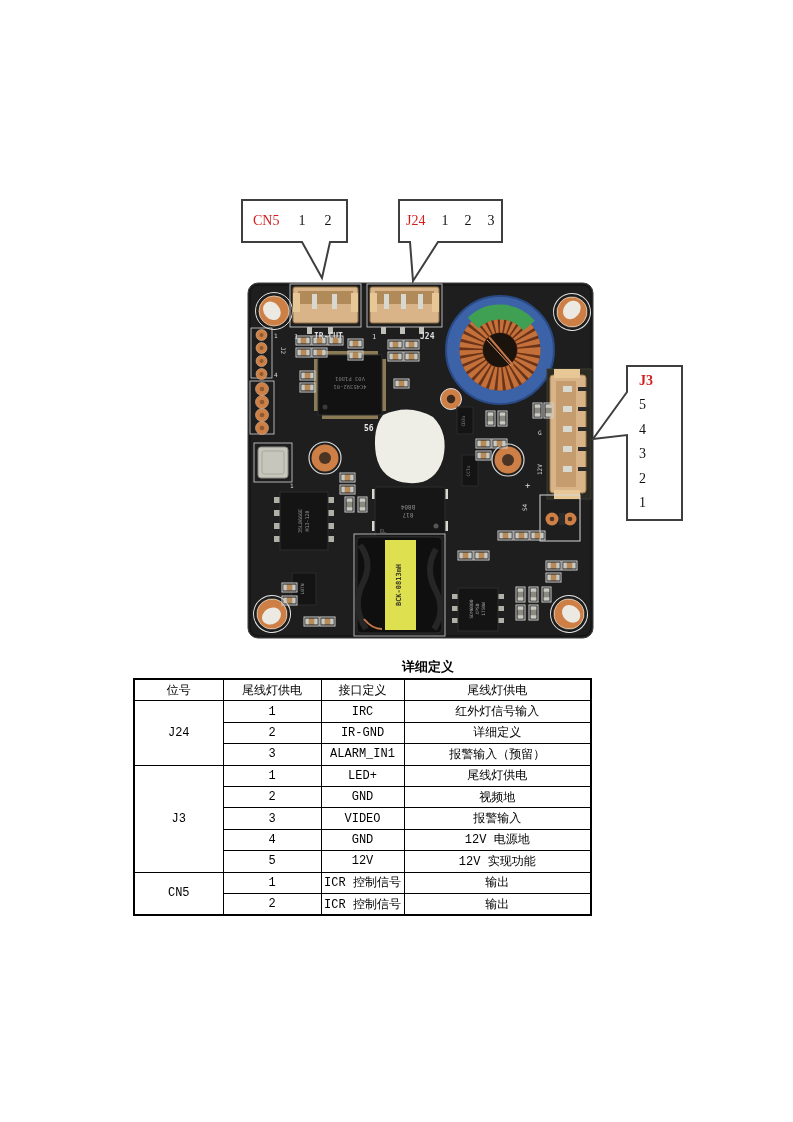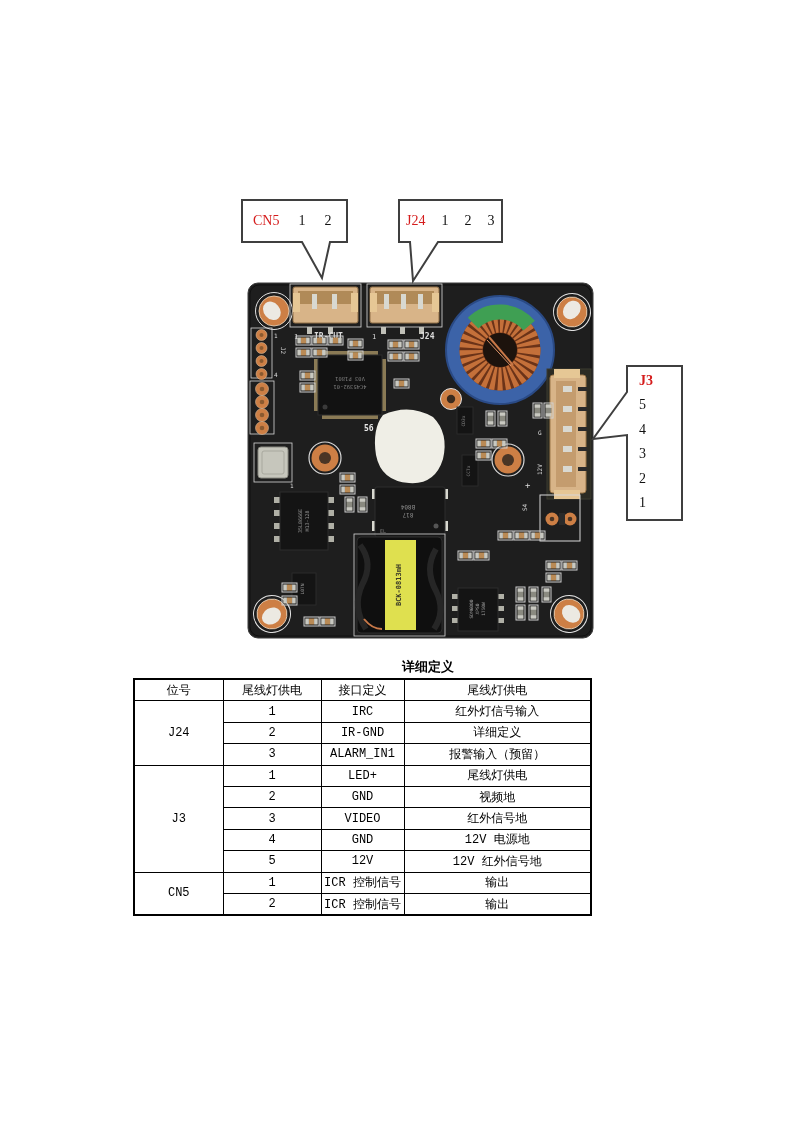--- a/index.html
+++ b/index.html
@@ -405,31 +405,31 @@
         <td>尾线灯供电</td>
       </tr>
       <tr>
         <td>2</td>
         <td>GND</td>
         <td>视频地</td>
       </tr>
       <tr>
         <td>3</td>
         <td>VIDEO</td>
-        <td>红外信号地</td>
+        <td>报警输入</td>
       </tr>
       <tr>
         <td>4</td>
         <td>GND</td>
         <td>12V 电源地</td>
       </tr>
       <tr>
         <td>5</td>
         <td>12V</td>
-        <td>12V 红外信号地</td>
+        <td>12V 实现功能</td>
       </tr>
       <tr>
         <td rowspan="2">CN5</td>
         <td>1</td>
         <td>ICR 控制信号</td>
         <td>输出</td>
       </tr>
       <tr>
         <td>2</td>
         <td>ICR 控制信号</td>

